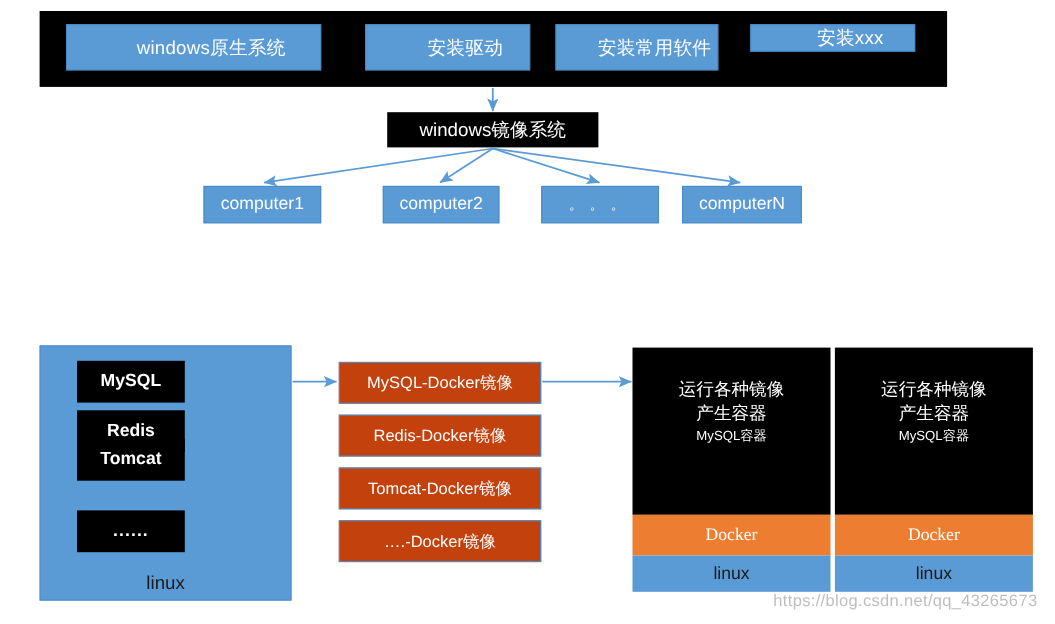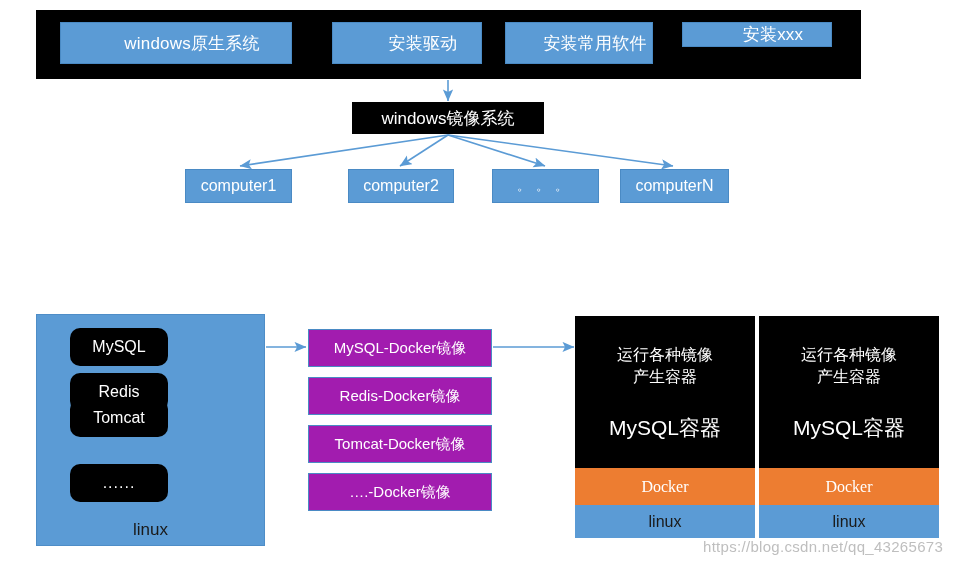--- a/index.html
+++ b/index.html
@@ -70,36 +70,36 @@
   
   .host-panel {
     left: 36px; top: 314px; width: 229px; height: 232px;
     background: #5B9BD5;
     border: 1px solid #4e8dc7;
   }
   .svc-box {
     background: #000000;
     color: #ffffff;
     display: flex; align-items: center; justify-content: center;
-    font-size: 16px; font-weight: normal;
-    left: 70px; width: 98px; height: 38px; border-radius: 10px;
+    font-size: 16px; font-weight: bold;
+    left: 70px; width: 98px; height: 38px;
   }
   .svc-1 { top: 328px; }
   .svc-2 { top: 373px; }
   .svc-3 { top: 399px; }
   .svc-4 { top: 464px; letter-spacing: 1px; }
   .host-label {
     left: 36px; top: 518px; width: 229px; height: 24px;
     display: flex; align-items: center; justify-content: center;
     color: #1a1a1a; font-size: 17px;
   }
 
   
   .imgbox {
-    background: #a21caf;
+    background: #c2410c;
     border: 1px solid #4a8ac4;
     color: #ffffff;
     display: flex; align-items: center; justify-content: center;
     font-size: 15px;
     white-space: nowrap;
     left: 308px; width: 184px; height: 38px;
   }
   .img-1 { top: 329px; }
   .img-2 { top: 377px; }
   .img-3 { top: 425px; }
@@ -111,21 +111,21 @@
   .stack-2 { left: 759px; }
   .stack-black {
     position: absolute; left: 0; top: 0; width: 100%; height: 152px;
     background: #000000;
     color: #ffffff;
     display: flex; flex-direction: column; align-items: center;
     box-sizing: border-box;
     padding-top: 28px;
   }
   .stack-run { font-size: 16px; line-height: 22px; text-align: center; }
-  .stack-name { font-size: 21px; margin-top: 26px; }
+  .stack-name { font-size: 12px; }
   .stack-docker {
     position: absolute; left: 0; top: 152px; width: 100%; height: 37px;
     background: #ED7D31; color: #ffffff;
     display: flex; align-items: center; justify-content: center;
     font-size: 16px;
     font-family: Liberation Serif, serif;
   }
   .stack-linux {
     position: absolute; left: 0; top: 189px; width: 100%; height: 33px;
     background: #5B9BD5; color: #1a1a1a;

